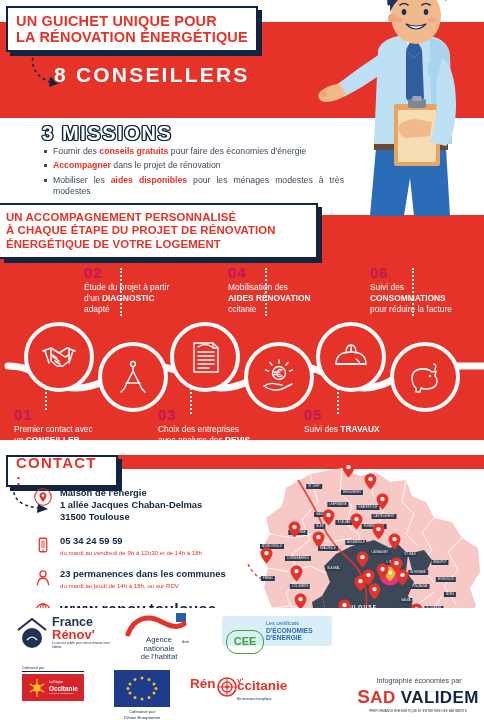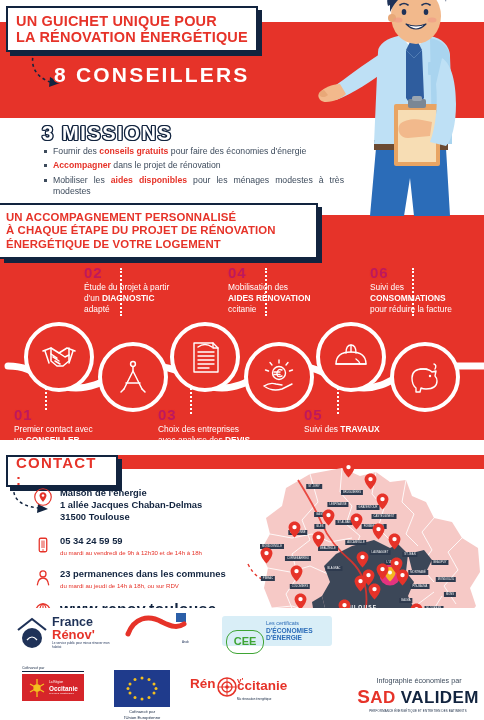--- a/index.html
+++ b/index.html
@@ -605,20 +605,25 @@
         <div style="font-size:13px;font-weight:bold;color:#E63329;line-height:13px;">Rénov'</div>
         <div style="font-size:3.1px;color:#1F3258;line-height:4px;width:62px;">Le service public pour mieux rénover mon habitat</div>
       </div>
     </div>
 
     <div class="logo" style="left:124px;top:4px;width:72px;">
       <svg width="72" height="30" viewBox="0 0 72 30">
         <rect x="52" y="1" width="10" height="9" fill="#2B5FA8"></rect>
         <path d="M4 22 C 10 6 24 2 38 10 C 48 15 54 16 60 12" stroke="#E63329" stroke-width="5" fill="none" stroke-linecap="round"></path>
       </svg>
+      <div style="position:absolute;left:6px;top:24px;font-size:7.6px;color:#1F3258;line-height:8.6px;text-align:center;width:58px;">
+        <div>Agence</div>
+        <div>nationale</div>
+        <div>de l'habitat</div>
+      </div>
       <div style="position:absolute;left:58px;top:28px;font-size:3px;color:#1F3258;">Anah</div>
     </div>
 
     <div class="logo" style="left:222px;top:8px;width:110px;height:30px;background:#D9EEF7;border-radius:3px;">
       <div style="position:absolute;left:4px;top:4px;width:36px;height:22px;border:1.6px solid #3FA535;border-radius:11px;color:#3FA535;font-size:11px;font-weight:bold;text-align:center;line-height:21px;margin-top:10px;">CEE</div>
       <div style="position:absolute;left:44px;top:4px;">
         <div style="font-size:5.4px;color:#2B6CB8;line-height:6.6px;">Les certificats</div>
         <div style="font-size:6.6px;font-weight:bold;color:#2B6CB8;line-height:7.6px;">D'ÉCONOMIES</div>
         <div style="font-size:6.6px;font-weight:bold;color:#2B6CB8;line-height:7.6px;">D'ÉNERGIE</div>
       </div>

